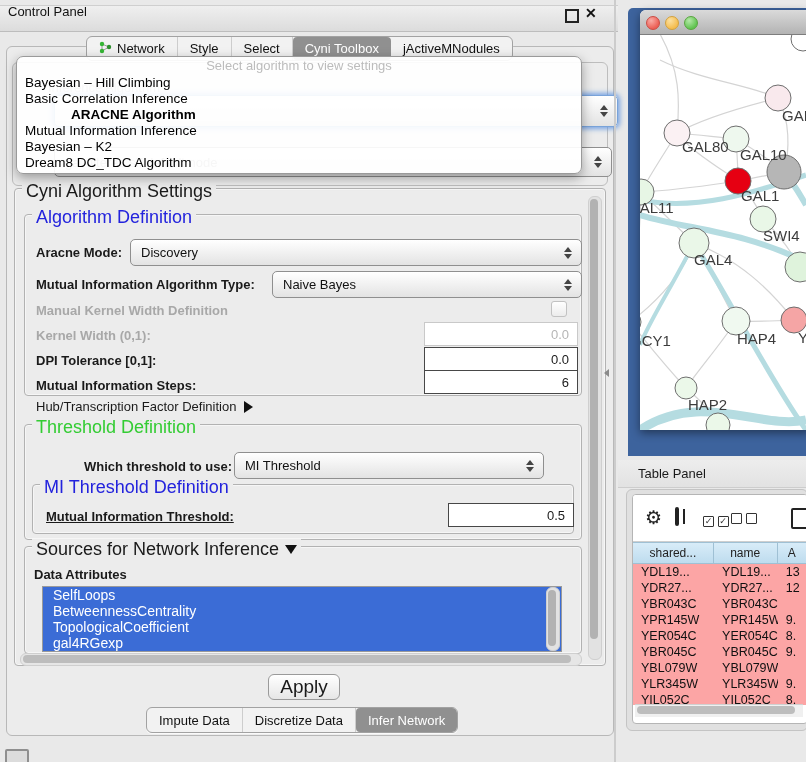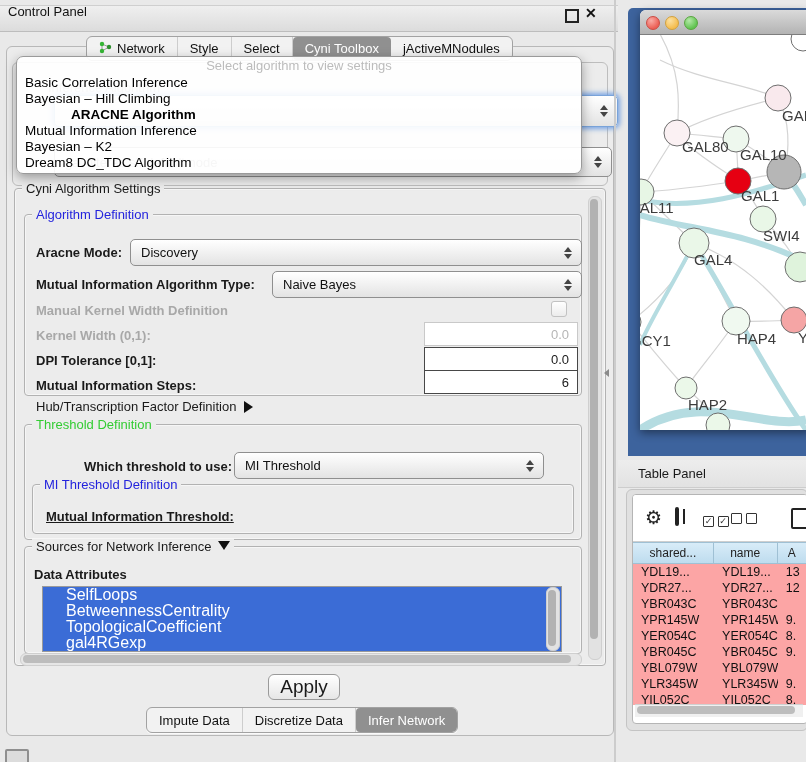--- a/index.html
+++ b/index.html
@@ -41,37 +41,37 @@
 
   
   .popup{left:16px;top:56px;width:564px;height:116px;background:rgba(255,255,255,0.92);
     border:1px solid #9a9a9a;border-radius:7px;box-shadow:0 4px 12px rgba(0,0,0,.35);z-index:50;}
   .popup-header{height:18px;line-height:18px;text-align:center;color:#bcbcbc;font-size:13px;}
   .popup-item{height:16px;line-height:16px;padding:0 8px;font-size:13.5px;color:#000;white-space:nowrap;}
   .popup-item.bold{font-weight:bold;margin-left:46px;}
 
   
   .group{border:1px solid #b2b2b2;border-radius:4px;box-shadow:inset 0 0 0 1px rgba(255,255,255,.55);}
-  .gtitle{background:#ececec;padding:0 4px;font-size:13px;z-index:2;}
+  .gtitle{background:#ececec;padding:0 4px;font-size:18px;z-index:2;}
   .blue{color:#2323dd;} .green{color:#33cc33;}
   .lbl{font-size:13px;} .b{font-weight:bold;} .gray{color:#a8a8a8;}
   .field{background:#fff;font-size:13px;text-align:right;padding-right:8px;display:flex;align-items:center;justify-content:flex-end;}
   .field.en{border:1.5px solid #474747;}
   .field.dis{border:1px solid #c9c9c9;color:#b5b5b5;}
   .checkbox{width:14px;height:14px;border:1px solid #c2c2c2;border-radius:3px;background:linear-gradient(#fff,#ececec);}
   .tri-right{display:inline-block;width:0;height:0;border-top:6px solid transparent;border-bottom:6px solid transparent;
     border-left:9px solid #111;margin-left:8px;vertical-align:-2px;}
   .tri-down{display:inline-block;width:0;height:0;border-left:6px solid transparent;border-right:6px solid transparent;
     border-top:9px solid #111;margin-left:6px;vertical-align:1px;}
   .scroll-v{background:#e2e2e2;border:1px solid #cfcfcf;border-radius:6px;}
   .thumb-v{position:absolute;left:1px;width:8px;background:#b2b2b2;border-radius:4px;}
   .scroll-h{background:#e6e6e6;border:1px solid #cfcfcf;border-radius:6px;}
   .thumb-h{position:absolute;top:1px;height:8px;background:#bdbdbd;border-radius:4px;}
   .attr-list{background:#fff;border:1px solid #9a9a9a;overflow:hidden;}
-  .attr-item{height:16px;line-height:16px;color:#fff;background:#3b6cd6;padding-left:23px;font-size:16px;}
+  .attr-item{height:16px;line-height:16px;color:#fff;background:#3b6cd6;padding-left:10px;font-size:14px;}
   .apply-btn{left:268px;top:674px;width:70px;height:24px;border:1px solid #9a9a9a;border-radius:6px;
     background:linear-gradient(#ffffff,#e6e6e6);font-size:19px;display:flex;align-items:center;justify-content:center;}
 
   .divider{left:614px;top:0;width:2px;height:762px;background:#cccccc;}
   .div-arrow{left:604px;top:369px;width:0;height:0;border-top:4px solid transparent;border-bottom:4px solid transparent;
     border-right:5px solid #8a8a8a;}
   .corner-btn{left:5px;top:749px;width:20px;height:13px;border:2px solid #8f8f8f;border-radius:2px;background:#dcdcdc;}
 
   
   .desktop{left:628px;top:8px;width:178px;height:448px;background:#3d639d;border-top-left-radius:5px;}
@@ -153,22 +153,22 @@
     <span class="spacer"></span>
     <span class="combo-arrows">
         <span class="tri-up"></span>
         <span class="tri-dn"></span>
       </span>
   </div>
 
   <div class="abs popup">
     <div class="popup-header">Select algorithm to view settings</div>
     <div id="popupList">
+        <div class="popup-item">Bayesian – Hill Climbing</div>
         <div class="popup-item">Basic Correlation Inference</div>
-        <div class="popup-item">Bayesian – Hill Climbing</div>
         <div class="popup-item bold">ARACNE Algorithm</div>
         <div class="popup-item">Mutual Information Inference</div>
         <div class="popup-item">Bayesian – K2</div>
         <div class="popup-item">Dream8 DC_TDC Algorithm</div>
       </div>
   </div>
 
   <div class="abs group" style="left:14px;top:188px;width:590px;height:476px;"></div>
   <span class="abs gtitle" style="left:22px;top:181px;">Cyni Algorithm Settings</span>
   <div class="abs scroll-v" style="left:588px;top:196px;width:12px;height:462px;">
@@ -229,20 +229,23 @@
     <span class="spacer"></span>
     <span class="combo-arrows">
         <span class="tri-up"></span>
         <span class="tri-dn"></span>
       </span>
   </div>
 
   <div class="abs group" style="left:32px;top:484px;width:540px;height:48px;"></div>
   <span class="abs gtitle blue" style="left:40px;top:477px;">MI Threshold Definition</span>
   <span class="abs lbl b" style="left:46px;top:509px;text-decoration:underline;">Mutual Information Threshold:</span>
+  <div class="abs field en" style="left:448px;top:503px;width:116px;height:22px;">
+    <span>0.5</span>
+  </div>
 
   <div class="abs group" style="left:24px;top:546px;width:556px;height:106px;"></div>
   <span class="abs gtitle" style="left:32px;top:539px;">
     <span>Sources for Network Inference</span><span class="tri-down"></span>
   </span>
   <span class="abs lbl b" style="left:34px;top:567px;">Data Attributes</span>
   <div class="abs attr-list" style="left:42px;top:586px;width:518px;height:64px;" id="attrList">
       <div class="attr-item" style="background: rgb(59, 108, 214);">SelfLoops</div>
       <div class="attr-item" style="background: rgb(59, 108, 214);">BetweennessCentrality</div>
       <div class="attr-item" style="background: rgb(59, 108, 214);">TopologicalCoefficient</div>

